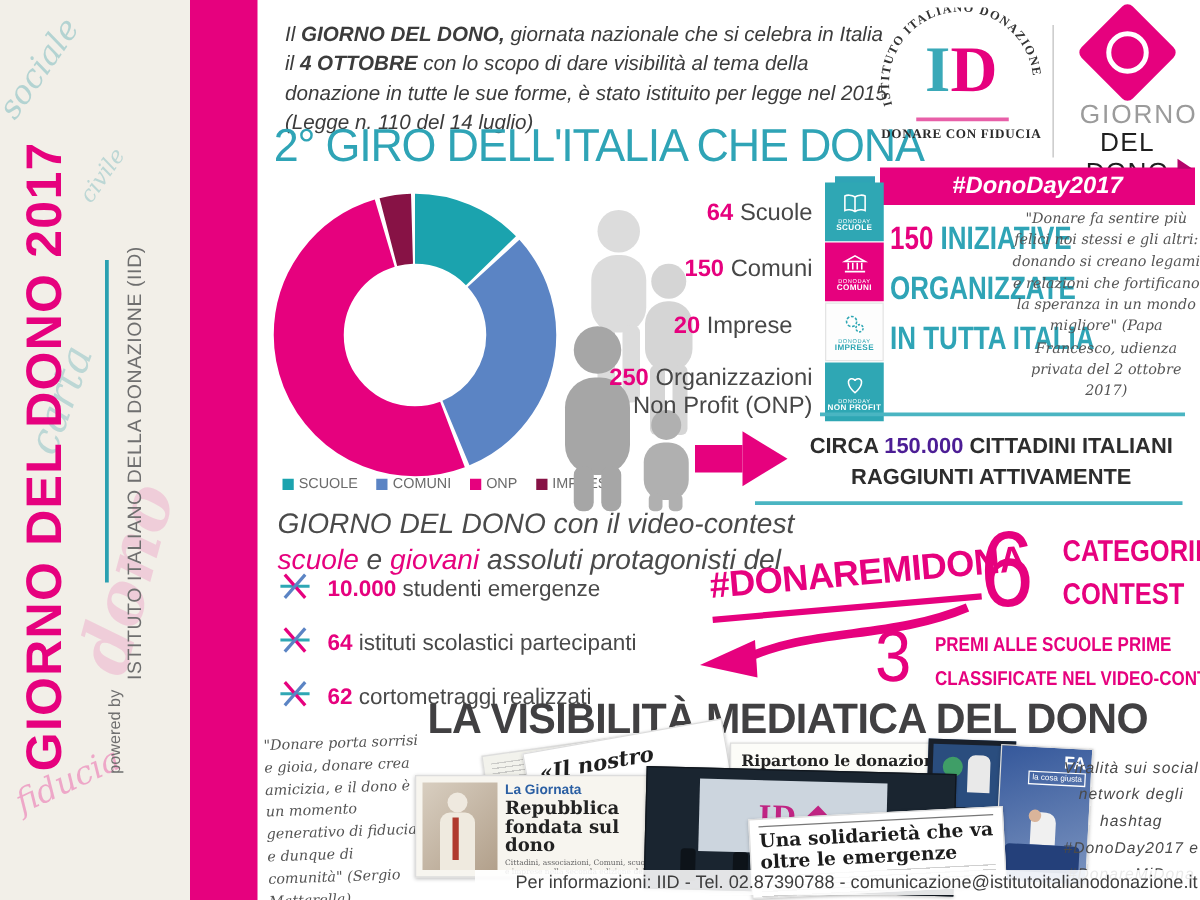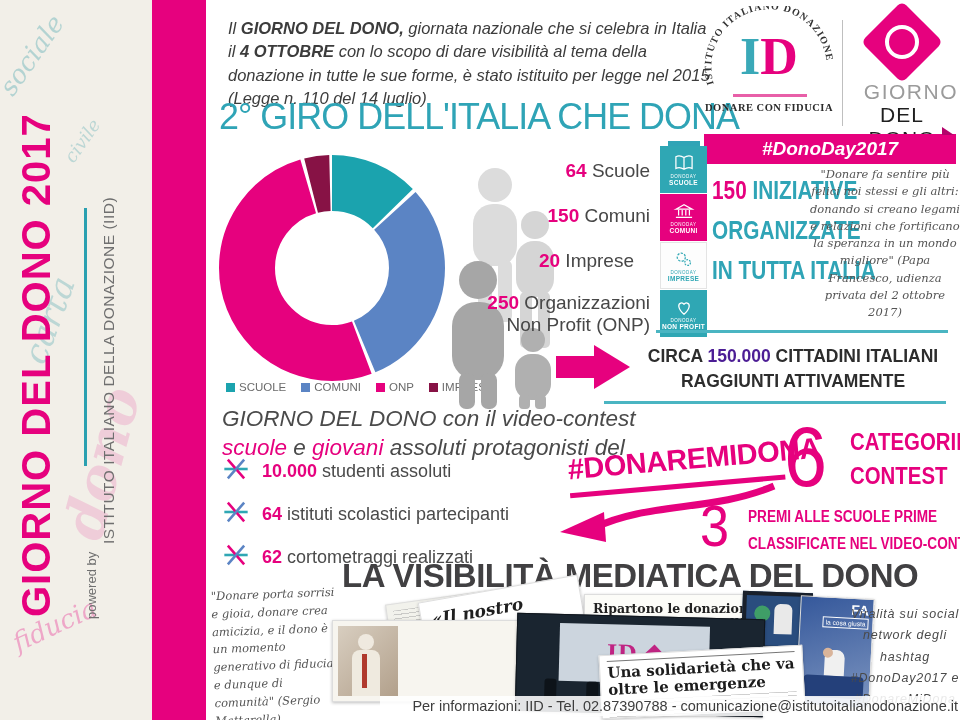--- a/index.html
+++ b/index.html
@@ -284,21 +284,21 @@
     <div><span class="m">scuole</span><span> e </span><span class="m">giovani</span><span> assoluti protagonisti del</span></div>
   </div>
 
   <svg class="abs bullet-ic" style="left:222px;top:455px;" viewBox="0 0 24 24">
       <g stroke-width="2.2">
         <line x1="2" y1="12" x2="22" y2="12" stroke="#2fa7b4"></line>
         <line x1="5" y1="4" x2="19" y2="20" stroke="#e6017e"></line>
         <line x1="19" y1="4" x2="5" y2="20" stroke="#5b84c4"></line>
       </g>
     </svg>
-  <div class="abs bullet-tx" style="left:262px;top:461px;"><span class="n">10.000</span><span> studenti assoluti</span></div>
+  <div class="abs bullet-tx" style="left:262px;top:461px;"><span class="n">10.000</span><span> studenti emergenze</span></div>
   <svg class="abs bullet-ic" style="left:222px;top:498px;" viewBox="0 0 24 24">
       <g stroke-width="2.2">
         <line x1="2" y1="12" x2="22" y2="12" stroke="#2fa7b4"></line>
         <line x1="5" y1="4" x2="19" y2="20" stroke="#e6017e"></line>
         <line x1="19" y1="4" x2="5" y2="20" stroke="#5b84c4"></line>
       </g>
     </svg>
   <div class="abs bullet-tx" style="left:262px;top:504px;"><span class="n">64</span><span> istituti scolastici partecipanti</span></div>
   <svg class="abs bullet-ic" style="left:222px;top:541px;" viewBox="0 0 24 24">
       <g stroke-width="2.2">
@@ -348,20 +348,25 @@
     <div style="position:absolute;left:26px;top:52px;width:20px;height:26px;background:#f0f0f0;border-radius:8px 8px 0 0;"></div>
     <div style="position:absolute;left:24px;top:50px;width:10px;height:10px;background:#d9b49a;border-radius:50%;"></div>
     <div style="position:absolute;left:6px;top:78px;width:60px;height:22px;background:#24407a;border-radius:4px;"></div>
   </div>
   <div class="clip clipC">
     <div class="popephoto">
       <div style="position:absolute;left:20px;top:8px;width:16px;height:16px;background:#efe9df;border-radius:50%;"></div>
       <div style="position:absolute;left:14px;top:24px;width:28px;height:46px;background:#efeadf;border-radius:8px 8px 0 0;"></div>
       <div style="position:absolute;left:24px;top:28px;width:5px;height:34px;background:#b03a2e;"></div>
     </div>
+    <div>
+      <div class="kicker">La Giornata</div>
+      <h3>Repubblica fondata sul dono</h3>
+      <div class="body">Cittadini, associazioni, Comuni, scuole e imprese nella seconda edizione del Giro d'Italia che dona, mercoledì.</div>
+    </div>
   </div>
   <div class="clip clipF">
     <div class="screen">
       <span class="idtx">ID</span>
       <span class="dia"></span>
     </div>
     <div class="sil" style="left:28px;width:12px;height:26px;"></div>
     <div class="sil" style="left:70px;width:12px;height:24px;"></div>
     <div class="sil" style="left:120px;width:12px;height:25px;"></div>
     <div class="sil" style="left:165px;width:14px;height:30px;transform:rotate(-12deg);"></div>

